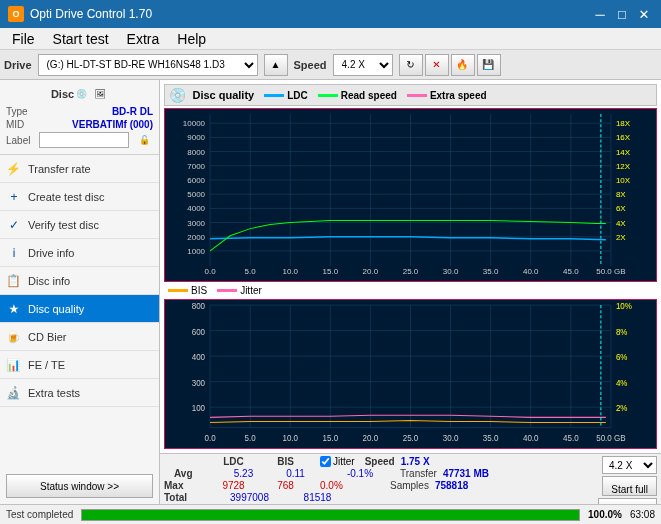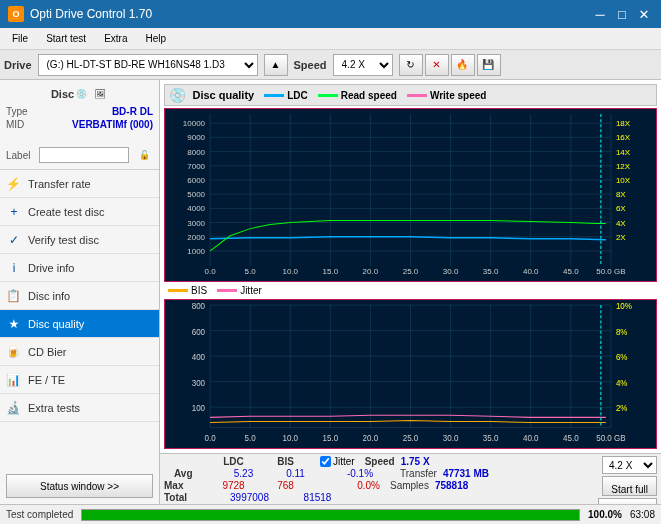--- a/index.html
+++ b/index.html
@@ -7,21 +7,21 @@
 
     
     .title-bar { background: #1a6ba8; color: white; height: 28px; display: flex; align-items: center; justify-content: space-between; padding: 0 8px; font-size: 12px; }
     .title-bar-left { display: flex; align-items: center; gap: 6px; }
     .title-bar-icon { width: 16px; height: 16px; background: #ff8c00; border-radius: 2px; display: flex; align-items: center; justify-content: center; font-size: 9px; color: white; font-weight: bold; }
     .title-bar-controls { display: flex; gap: 4px; }
     .title-btn { width: 18px; height: 18px; display: flex; align-items: center; justify-content: center; cursor: pointer; font-size: 13px; color: white; }
 
     
     .menu-bar { background: #f0f0f0; height: 22px; display: flex; align-items: center; padding: 0 4px; border-bottom: 1px solid #d0d0d0; gap: 2px; }
-    .menu-item { padding: 2px 8px; cursor: pointer; font-size: 10px; height: 37px; display: flex; align-items: center; }
+    .menu-item { padding: 2px 8px; cursor: pointer; font-size: 14px; height: 37px; display: flex; align-items: center; }
 
     
     .drive-bar { background: #e8e8e8; height: 30px; display: flex; align-items: center; padding: 0 4px; border-bottom: 1px solid #c0c0c0; gap: 6px; }
     .drive-label { font-size: 11px; font-weight: bold; color: #333; }
     .drive-select { height: 22px; font-size: 10px; border: 1px solid #aaa; padding: 0 4px; background: white; min-width: 220px; }
     .drive-btn { width: 24px; height: 22px; border: 1px solid #aaa; background: linear-gradient(to bottom, #fff, #e0e0e0); cursor: pointer; display: flex; align-items: center; justify-content: center; font-size: 10px; }
     .speed-label { font-size: 11px; font-weight: bold; color: #333; }
     .speed-select { height: 22px; font-size: 10px; border: 1px solid #aaa; padding: 0 4px; background: white; width: 60px; }
     .speed-icons { display: flex; gap: 2px; }
 
@@ -34,21 +34,21 @@
     
     .disc-section { padding: 6px; border-bottom: 1px solid #d0d0d0; }
     .disc-header { display: flex; align-items: center; justify-content: center; margin-bottom: 4px; }
     .disc-title { font-weight: bold; font-size: 11px; color: #333; }
     .disc-icons { display: flex; gap: 2px; }
     .disc-icon-btn { width: 16px; height: 16px; font-size: 9px; display: flex; align-items: center; justify-content: center; cursor: pointer; }
     .disc-info-row { display: flex; justify-content: space-between; font-size: 10px; margin-bottom: 2px; }
     .disc-info-label { color: #555; }
     .disc-info-value { color: #0000cc; font-weight: bold; }
     .disc-info-value.black { color: #333; }
-    .label-row { display: flex; align-items: center; justify-content: space-between; font-size: 10px; margin-top: 17px; }
+    .label-row { display: flex; align-items: center; justify-content: space-between; font-size: 10px; margin-top: 2px; }
     .label-input { width: 90px; height: 16px; border: 1px solid #aaa; font-size: 10px; padding: 0 2px; }
 
     
     .nav-item { height: 28px; display: flex; align-items: center; padding: 0 8px 0 6px; cursor: pointer; font-size: 11px; color: #333; border-bottom: 1px solid #e0e0e0; gap: 6px; }
     .nav-item.active { background: #0078d4; color: white; }
     .nav-icon { width: 16px; height: 16px; display: flex; align-items: center; justify-content: center; font-size: 12px; flex-shrink: 0; }
     .nav-icon.blue { color: #0050a0; }
     .nav-item.active .nav-icon { color: white; }
 
     
@@ -215,21 +215,21 @@
           <div class="legend-item">
             <div class="legend-color" style="background:#00aaff;"></div>
             <span>LDC</span>
           </div>
           <div class="legend-item">
             <div class="legend-color" style="background:#00ff44;"></div>
             <span>Read speed</span>
           </div>
           <div class="legend-item">
             <div class="legend-color" style="background:#ff69b4;"></div>
-            <span>Write speed</span>
+            <span>Extra speed</span>
           </div>
         </div>
       </div>
 
       <div class="chart-wrapper chart-top">
         <svg width="100%" height="100%" viewBox="0 0 490 170" preserveAspectRatio="none">
 
           <rect width="490" height="170" fill="#001a33"></rect>
 
           <line x1="45" y1="5" x2="45" y2="155" class="grid-line"></line>
@@ -388,21 +388,21 @@
           <div style="width:60px;text-align:center;color:#0000cc;">-0.1%</div>
           <div style="margin-left:8px;color:#333;">Transfer</div>
           <div style="margin-left:4px;color:#0000cc;font-weight:bold;">47731 MB</div>
         </div>
 
         <div style="display:flex;gap:2px;align-items:center;">
           <div style="width:40px;font-weight:bold;color:#333;">Max</div>
           <div style="width:55px;text-align:center;color:#cc0000;">9728</div>
           <div style="width:45px;text-align:center;color:#cc0000;">768</div>
           <div style="width:8px;"></div>
-          <div style="width:60px;text-align:right;color:#cc0000;">0.0%</div>
+          <div style="width:60px;text-align:left;color:#cc0000;">0.0%</div>
           <div style="margin-left:8px;color:#333;">Samples</div>
           <div style="margin-left:4px;color:#0000cc;font-weight:bold;">758818</div>
         </div>
 
         <div style="display:flex;gap:18px;align-items:flex-start;">
           <div style="width:40px;font-weight:bold;color:#333;">Total</div>
           <div style="width:55px;text-align:center;color:#0000cc;">3997008</div>
           <div style="width:45px;text-align:center;color:#0000cc;">81518</div>
         </div>
       </div>

